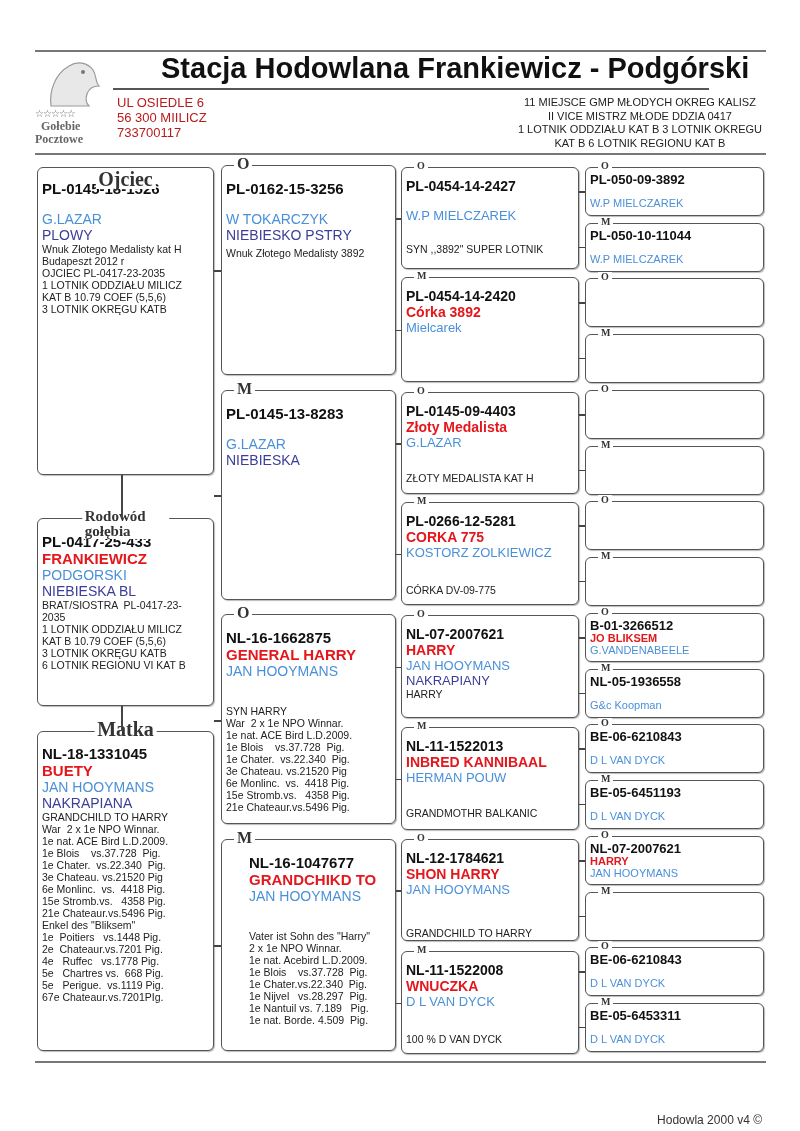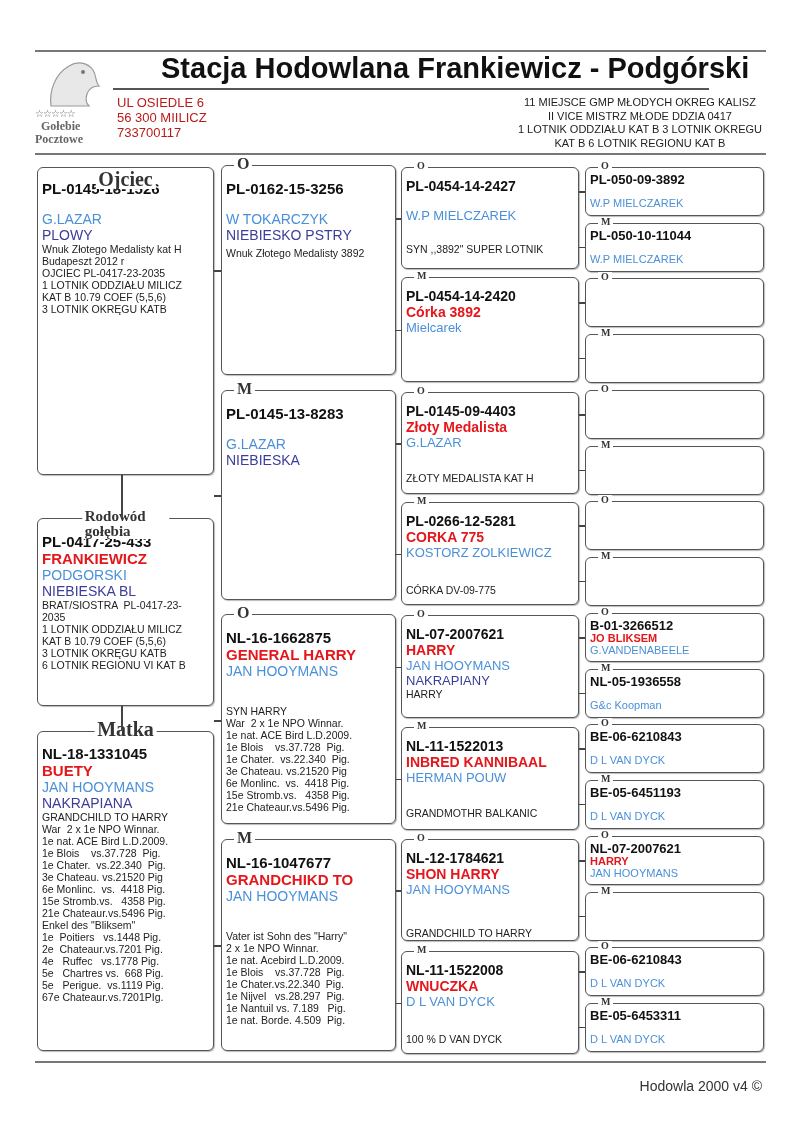--- a/index.html
+++ b/index.html
@@ -8,21 +8,21 @@
   .hr { position: absolute; left: 35px; width: 731px; height: 2px; background: #777; }
   .logo { left: 35px; top: 56px; width: 70px; height: 96px; }
   .logo .bird { position: absolute; left: 8px; top: 0; width: 58px; height: 52px; }
   .logo .stars { position: absolute; left: 0; top: 52px; width: 70px; text-align: left; font-size: 10px; color: #666; letter-spacing: -1px; font-family: "DejaVu Sans", sans-serif; }
   .logo .l1 { position: absolute; left: 6px; top: 63px; font-family: "Liberation Serif", serif; font-weight: bold; font-size: 12px; color: #666; }
   .logo .l2 { position: absolute; left: 0; top: 76px; font-family: "Liberation Serif", serif; font-weight: bold; font-size: 12px; color: #666; }
   .title { left: 113px; top: 52px; font-size: 29px; font-weight: bold; color: #111; white-space: nowrap; margin-left: 48px; }
   .title-underline { left: 113px; top: 88px; width: 596px; height: 2px; background: #555; }
   .addr { left: 117px; top: 95px; font-size: 13px; line-height: 15px; color: #b91c1c; }
   .achv { right: 38px; top: 96px; font-size: 11px; line-height: 13.5px; text-align: center; color: #222; }
-  .footer { right: 38px; top: 1078px; font-size: 14px; color: #333; }
+  .footer { right: 38px; top: 1113px; font-size: 12px; color: #333; }
 
   .box { position: absolute; border: 1.5px solid #555; border-radius: 6px; background: #fff; box-sizing: border-box; padding: 2px 4px; overflow: hidden; box-shadow: 1px 1px 1px #bbb; }
   .legend { position: absolute; background: #fff; padding: 0 3px; font-family: "Liberation Serif", serif; font-weight: bold; color: #333; line-height: 1; }
   .ring { position: absolute; font-family: "Liberation Serif", serif; font-weight: bold; color: #333; background: #fff; padding: 0 3px; line-height: 1; }
   .ring.big { font-size: 16px; top: -10px; left: 12px; }
   .ring.small { font-size: 10px; top: -7px; left: 12px; }
 
   .ring-no { font-weight: bold; color: #111; white-space: nowrap; }
   .name { font-weight: bold; color: #e4171c; white-space: nowrap; }
   .breeder { color: #4a90d9; white-space: nowrap; }
@@ -178,21 +178,21 @@
           <div>1e Chater.  vs.22.340  Pig.</div>
           <div>3e Chateau. vs.21520 Pig</div>
           <div>6e Monlinc.  vs.  4418 Pig.</div>
           <div>15e Stromb.vs.   4358 Pig.</div>
           <div>21e Chateaur.vs.5496 Pig.</div>
         </div>
       </div>
     </div>
     <div class="box c2" style="left: 221px; top: 839px; width: 175px; height: 212px; overflow: visible;">
       <div class="ring big">M</div>
-      <div style="overflow: hidden; height: 100%; padding-top: 6px;">
+      <div style="overflow: hidden; height: 100%; padding-top: 6px; margin-left: 23px;">
         <div class="ring-no">NL-16-1047677</div>
         <div class="name">GRANDCHIKD TO</div>
         <div class="breeder">JAN HOOYMANS</div>
         <div class="desc" style="margin-top: 26px;">
           <div>Vater ist Sohn des "Harry"</div>
           <div>2 x 1e NPO Winnar.</div>
           <div>1e nat. Acebird L.D.2009.</div>
           <div>1e Blois    vs.37.728  Pig.</div>
           <div>1e Chater.vs.22.340  Pig.</div>
           <div>1e Nijvel   vs.28.297  Pig.</div>

